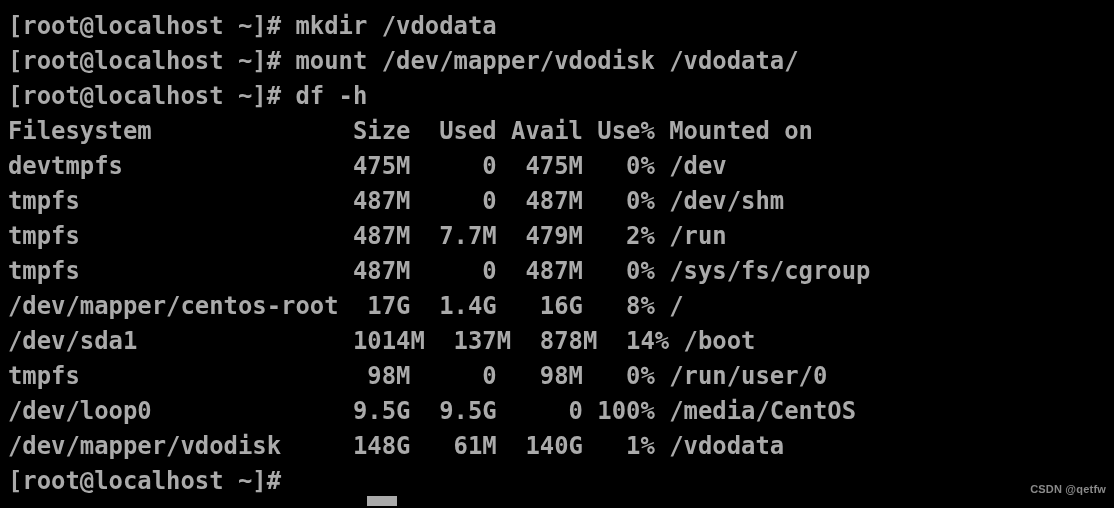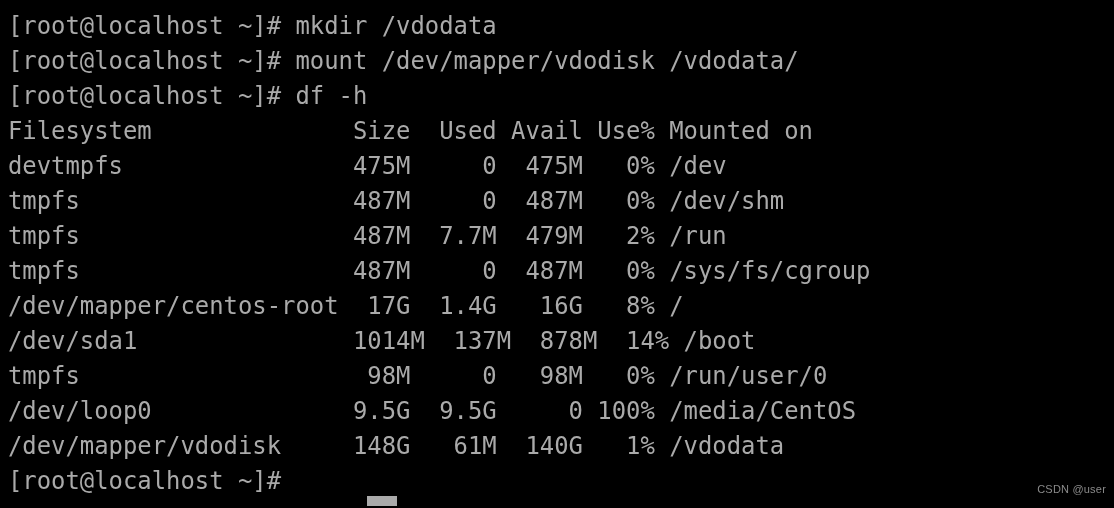--- a/index.html
+++ b/index.html
@@ -11,20 +11,21 @@
     position: relative;
     width: 1114px;
     height: 508px;
     background: #000000;
     overflow: hidden;
     font-family: "DejaVu Sans Mono", "Liberation Mono", monospace;
     font-size: 25px;
     line-height: 35px;
     letter-spacing: 0px;
     color: #aaaaaa;
+    font-weight: bold;
     -webkit-font-smoothing: none;
   }
   .screen {
     position: absolute;
     left: 8px;
     top: 8px;
     width: 1106px;
   }
   .line {
     height: 35px;
@@ -72,14 +73,14 @@
     <div class="line">/dev/mapper/centos-root  17G  1.4G   16G   8% /</div>
     <div class="line">/dev/sda1               1014M  137M  878M  14% /boot</div>
     <div class="line">tmpfs                    98M     0   98M   0% /run/user/0</div>
     <div class="line">/dev/loop0              9.5G  9.5G     0 100% /media/CentOS</div>
     <div class="line">/dev/mapper/vdodisk     148G   61M  140G   1% /vdodata</div>
     <div class="line">[root@localhost ~]#</div>
   </div>
 
   <div class="cursor"></div>
 
-  <div class="watermark">CSDN @user</div>
+  <div class="watermark">CSDN @qetfw</div>
 </div>
 
 </body></html>

